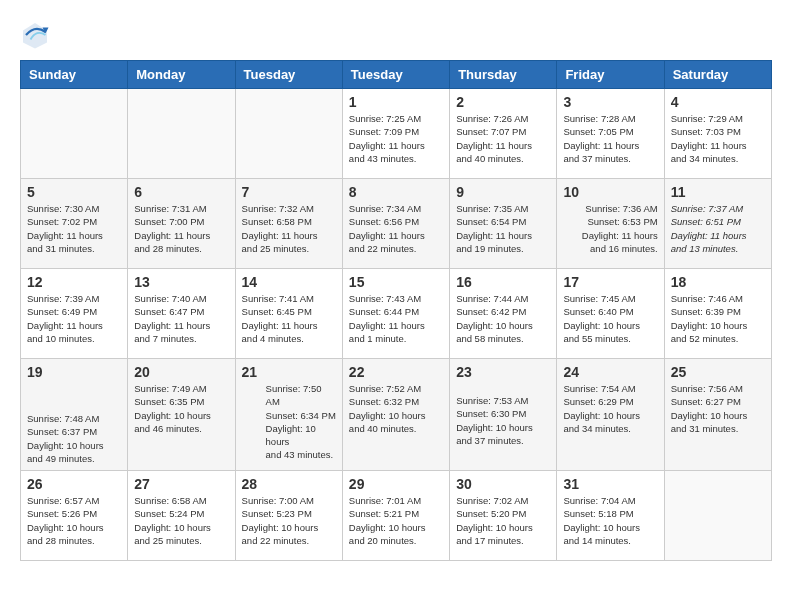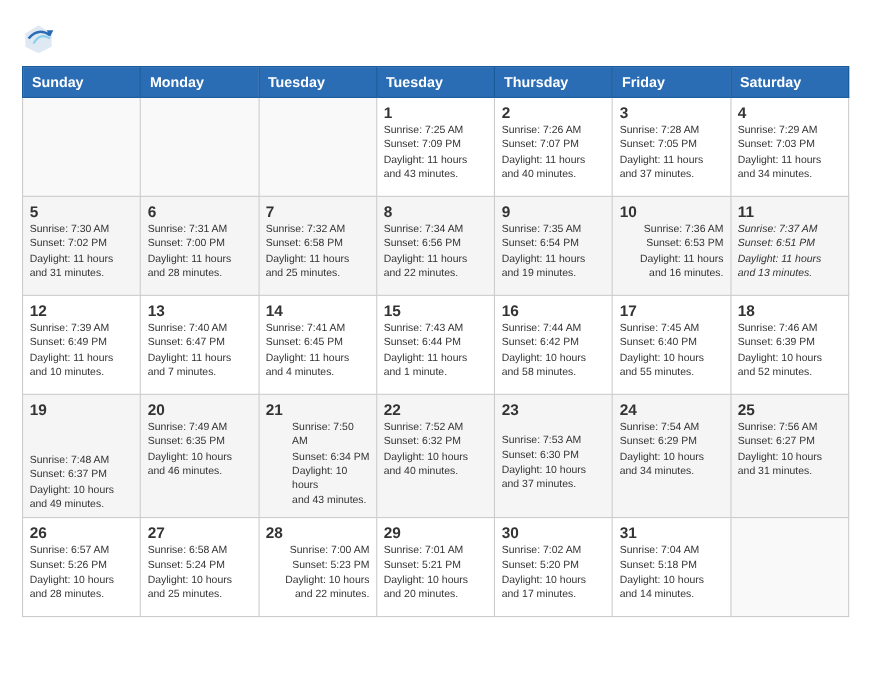--- a/index.html
+++ b/index.html
@@ -322,21 +322,21 @@
         </td>
         <td>
           <span class="day-number">27</span>
           <div class="day-info" style="white-space: pre-line;">Sunrise: 6:58 AM
 Sunset: 5:24 PM
 Daylight: 10 hours
 and 25 minutes.</div>
         </td>
         <td>
           <span class="day-number">28</span>
-          <div class="day-info" style="white-space: pre-line; text-align: right;">Sunrise: 7:00 AM
+          <div class="day-info" style="white-space: pre-line;">Sunrise: 7:00 AM
 Sunset: 5:23 PM
 Daylight: 10 hours
 and 22 minutes.</div>
         </td>
         <td>
           <span class="day-number">29</span>
           <div class="day-info" style="white-space: pre-line;">Sunrise: 7:01 AM
 Sunset: 5:21 PM
 Daylight: 10 hours
 and 20 minutes.</div>

